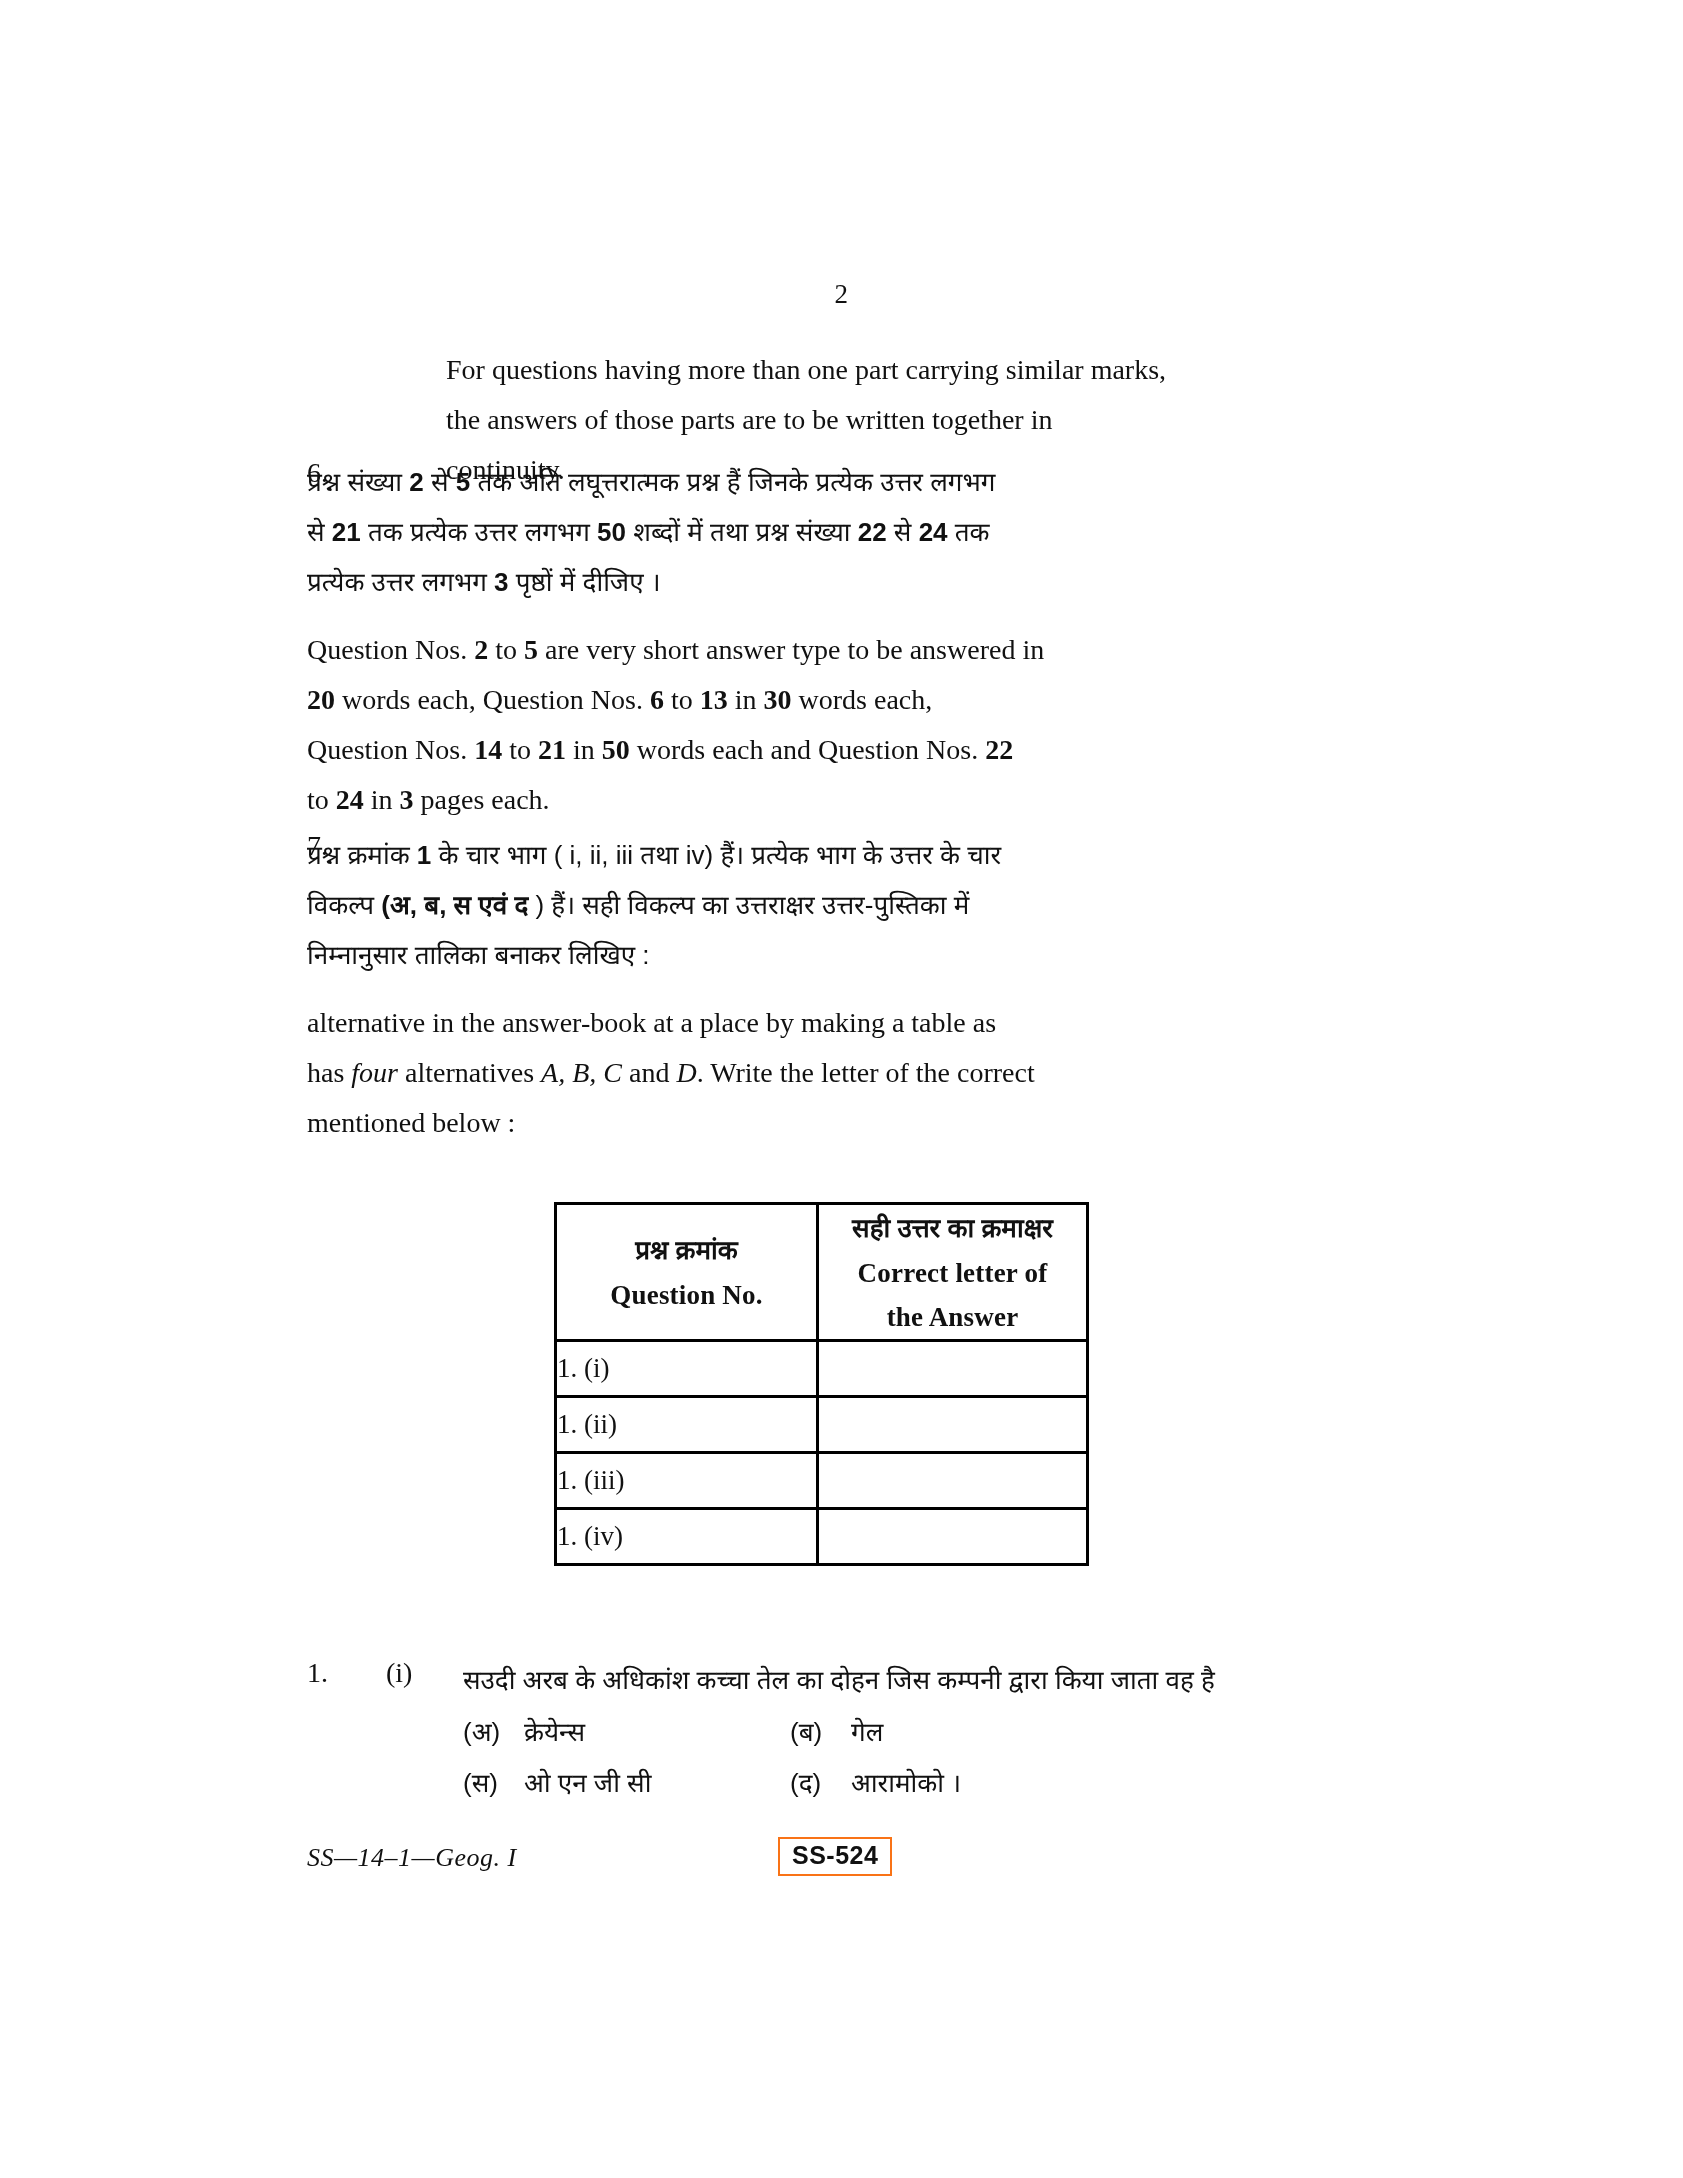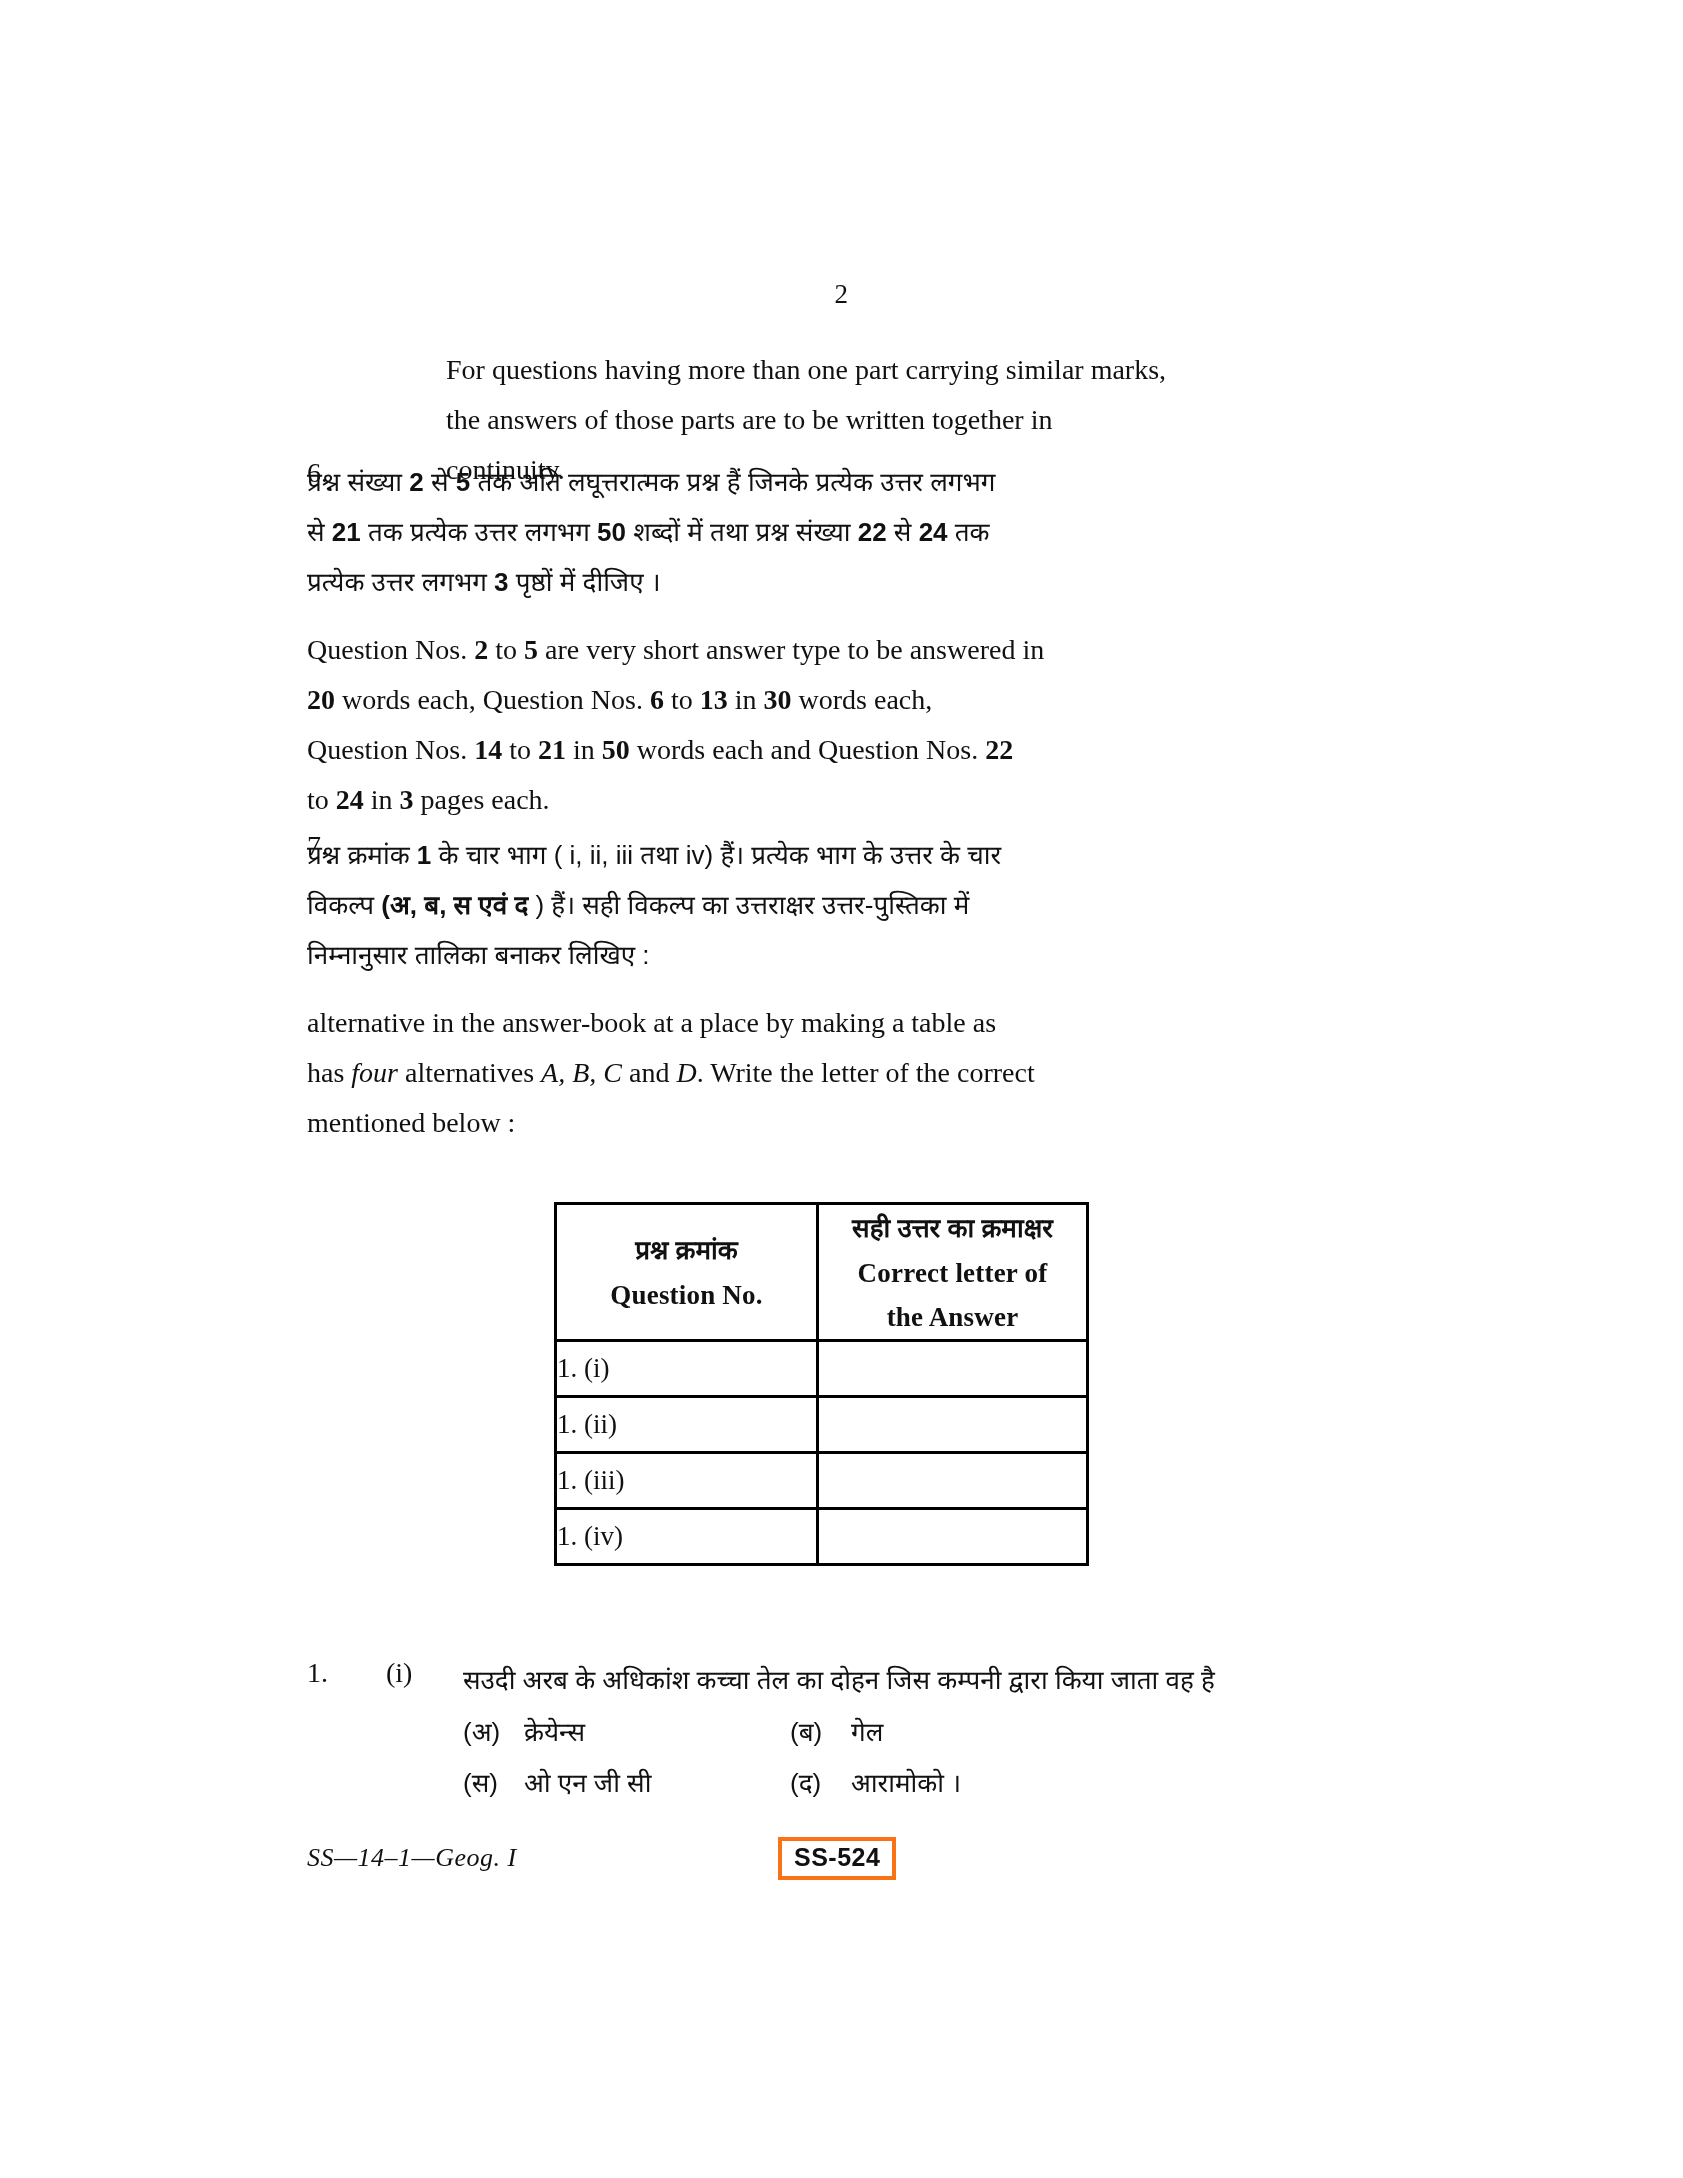--- a/index.html
+++ b/index.html
@@ -177,21 +177,21 @@
     left: 307px;
     top: 1843px;
     font-size: 26px;
     font-style: italic;
     letter-spacing: 0.5px;
   }
   .footer-code {
     position: absolute;
     left: 778px;
     top: 1837px;
-    border: 4px solid #f97316;
+    border: 2px solid #f97316;
     padding: 2px 12px 4px 12px;
     font-family: "Liberation Sans", "DejaVu Sans", sans-serif;
     font-size: 25px;
     font-weight: 700;
     letter-spacing: 0.5px;
   }
 </style>
 </head>
 <body>
 

